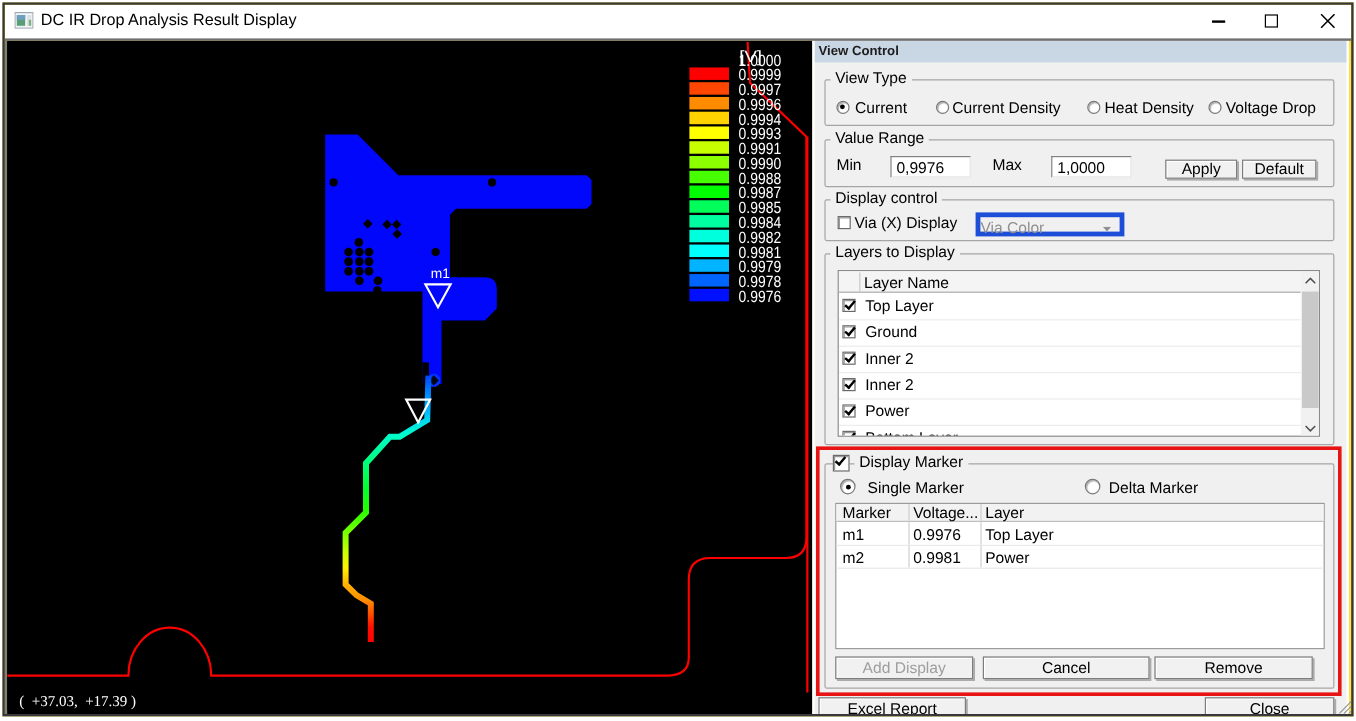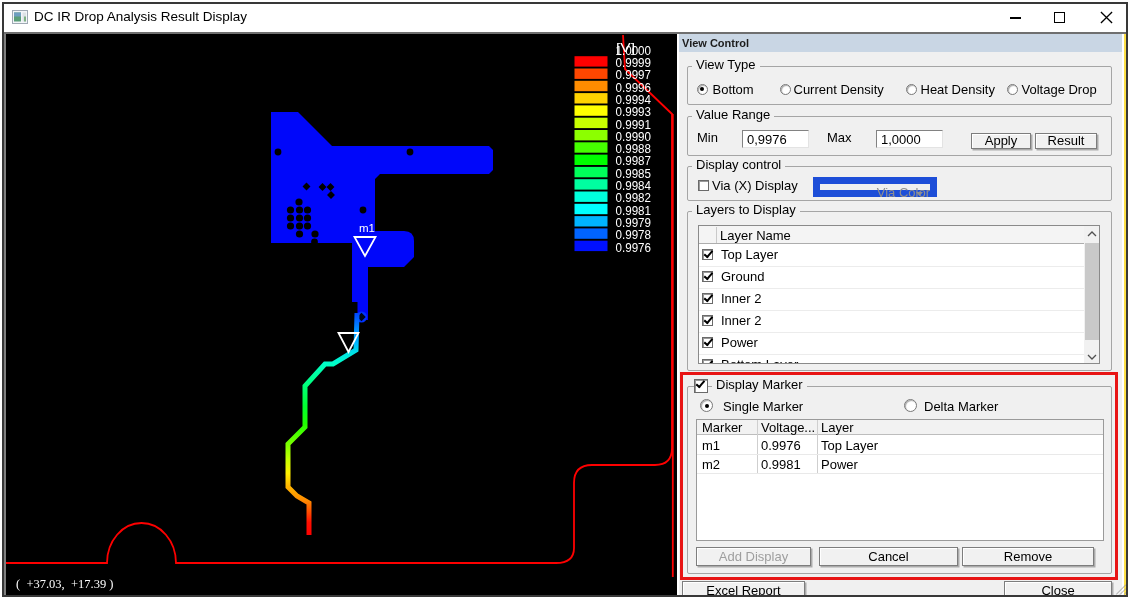--- a/index.html
+++ b/index.html
@@ -147,42 +147,42 @@
       <path d="M338.5,333 L358.5,333 L348.5,352 Z" fill="none" stroke="#fff" stroke-width="1.8"></path>
     </svg>
     <div id="status">(&nbsp;&nbsp;+37.03,&nbsp;&nbsp;+17.39&nbsp;)</div>
   </div>
   <div id="panel">
     <div id="vctitle">View Control</div>
 
     <div class="grp" style="left:8px;top:33px;width:425px;height:39px"></div>
     <div class="glab" style="left:13px;top:24px">View Type</div>
     <div class="rad sel" style="left:17.5px;top:50.5px"></div>
-      <div class="t" style="left:33.5px;top:48.5px">Bottom</div>
+      <div class="t" style="left:33.5px;top:48.5px">Current</div>
     <div class="rad" style="left:100.5px;top:50.5px"></div>
       <div class="t" style="left:114.5px;top:48.5px">Current Density</div>
     <div class="rad" style="left:226.5px;top:50.5px"></div>
       <div class="t" style="left:241.5px;top:48.5px">Heat Density</div>
     <div class="rad" style="left:327.5px;top:50.5px"></div>
       <div class="t" style="left:342.5px;top:48.5px">Voltage Drop</div>
 
     <div class="grp" style="left:8px;top:83px;width:425px;height:40px"></div>
     <div class="glab" style="left:13px;top:74px">Value Range</div>
     <div class="t" style="left:18px;top:130px;top:97px">Min</div>
     <div class="inp" style="left:63px;top:97px;width:67px;height:18px">0,9976</div>
     <div class="t" style="left:148px;top:97px">Max</div>
     <div class="inp" style="left:197px;top:97px;width:67px;height:18px">1,0000</div>
     <div class="btn" style="left:292px;top:99.5px;width:60px;height:16px;line-height:14px">Apply</div>
-    <div class="btn" style="left:356px;top:99.5px;width:62px;height:16px;line-height:14px">Result</div>
+    <div class="btn" style="left:356px;top:99.5px;width:62px;height:16px;line-height:14px">Default</div>
 
     <div class="grp" style="left:8px;top:133px;width:425px;height:35px"></div>
     <div class="glab" style="left:13px;top:124px">Display control</div>
     <div class="chk" style="left:18.5px;top:147px"></div>
     <div class="t" style="left:33px;top:145px">Via (X) Display</div>
-    <div class="abs" style="left:134px;top:144px;width:124px;height:20px;background:#f0f0f0;border:7px solid #1d4ed8;color:#8f8f8f;font-size:13px;text-align:right;line-height:18px">Via Color
+    <div class="abs" style="left:134px;top:144px;width:124px;height:20px;background:#f0f0f0;border:4px solid #1d4ed8;color:#8f8f8f;font-size:13px;text-align:left;line-height:18px">Via Color
       <svg class="abs" style="right:7px;top:8px" width="7" height="4" viewBox="0 0 7 4">
           <path d="M0,0 L7,0 L3.5,4 Z" fill="#8f8f8f"></path>
         </svg>
     </div>
 
     <div class="grp" style="left:8px;top:178px;width:425px;height:160px"></div>
     <div class="glab" style="left:13px;top:169px">Layers to Display</div>
     <div class="abs" style="left:19px;top:192px;width:402px;height:139px;background:#fff;border:1px solid #8a8a8a;overflow:hidden">
       <div class="abs" style="left:0;top:0;width:385px;height:17.5px;background:#f4f4f4;border-bottom:1px solid #adadad"></div>
       <div class="abs" style="left:17px;top:1px;width:1px;height:16px;background:#c9c9c9"></div>

